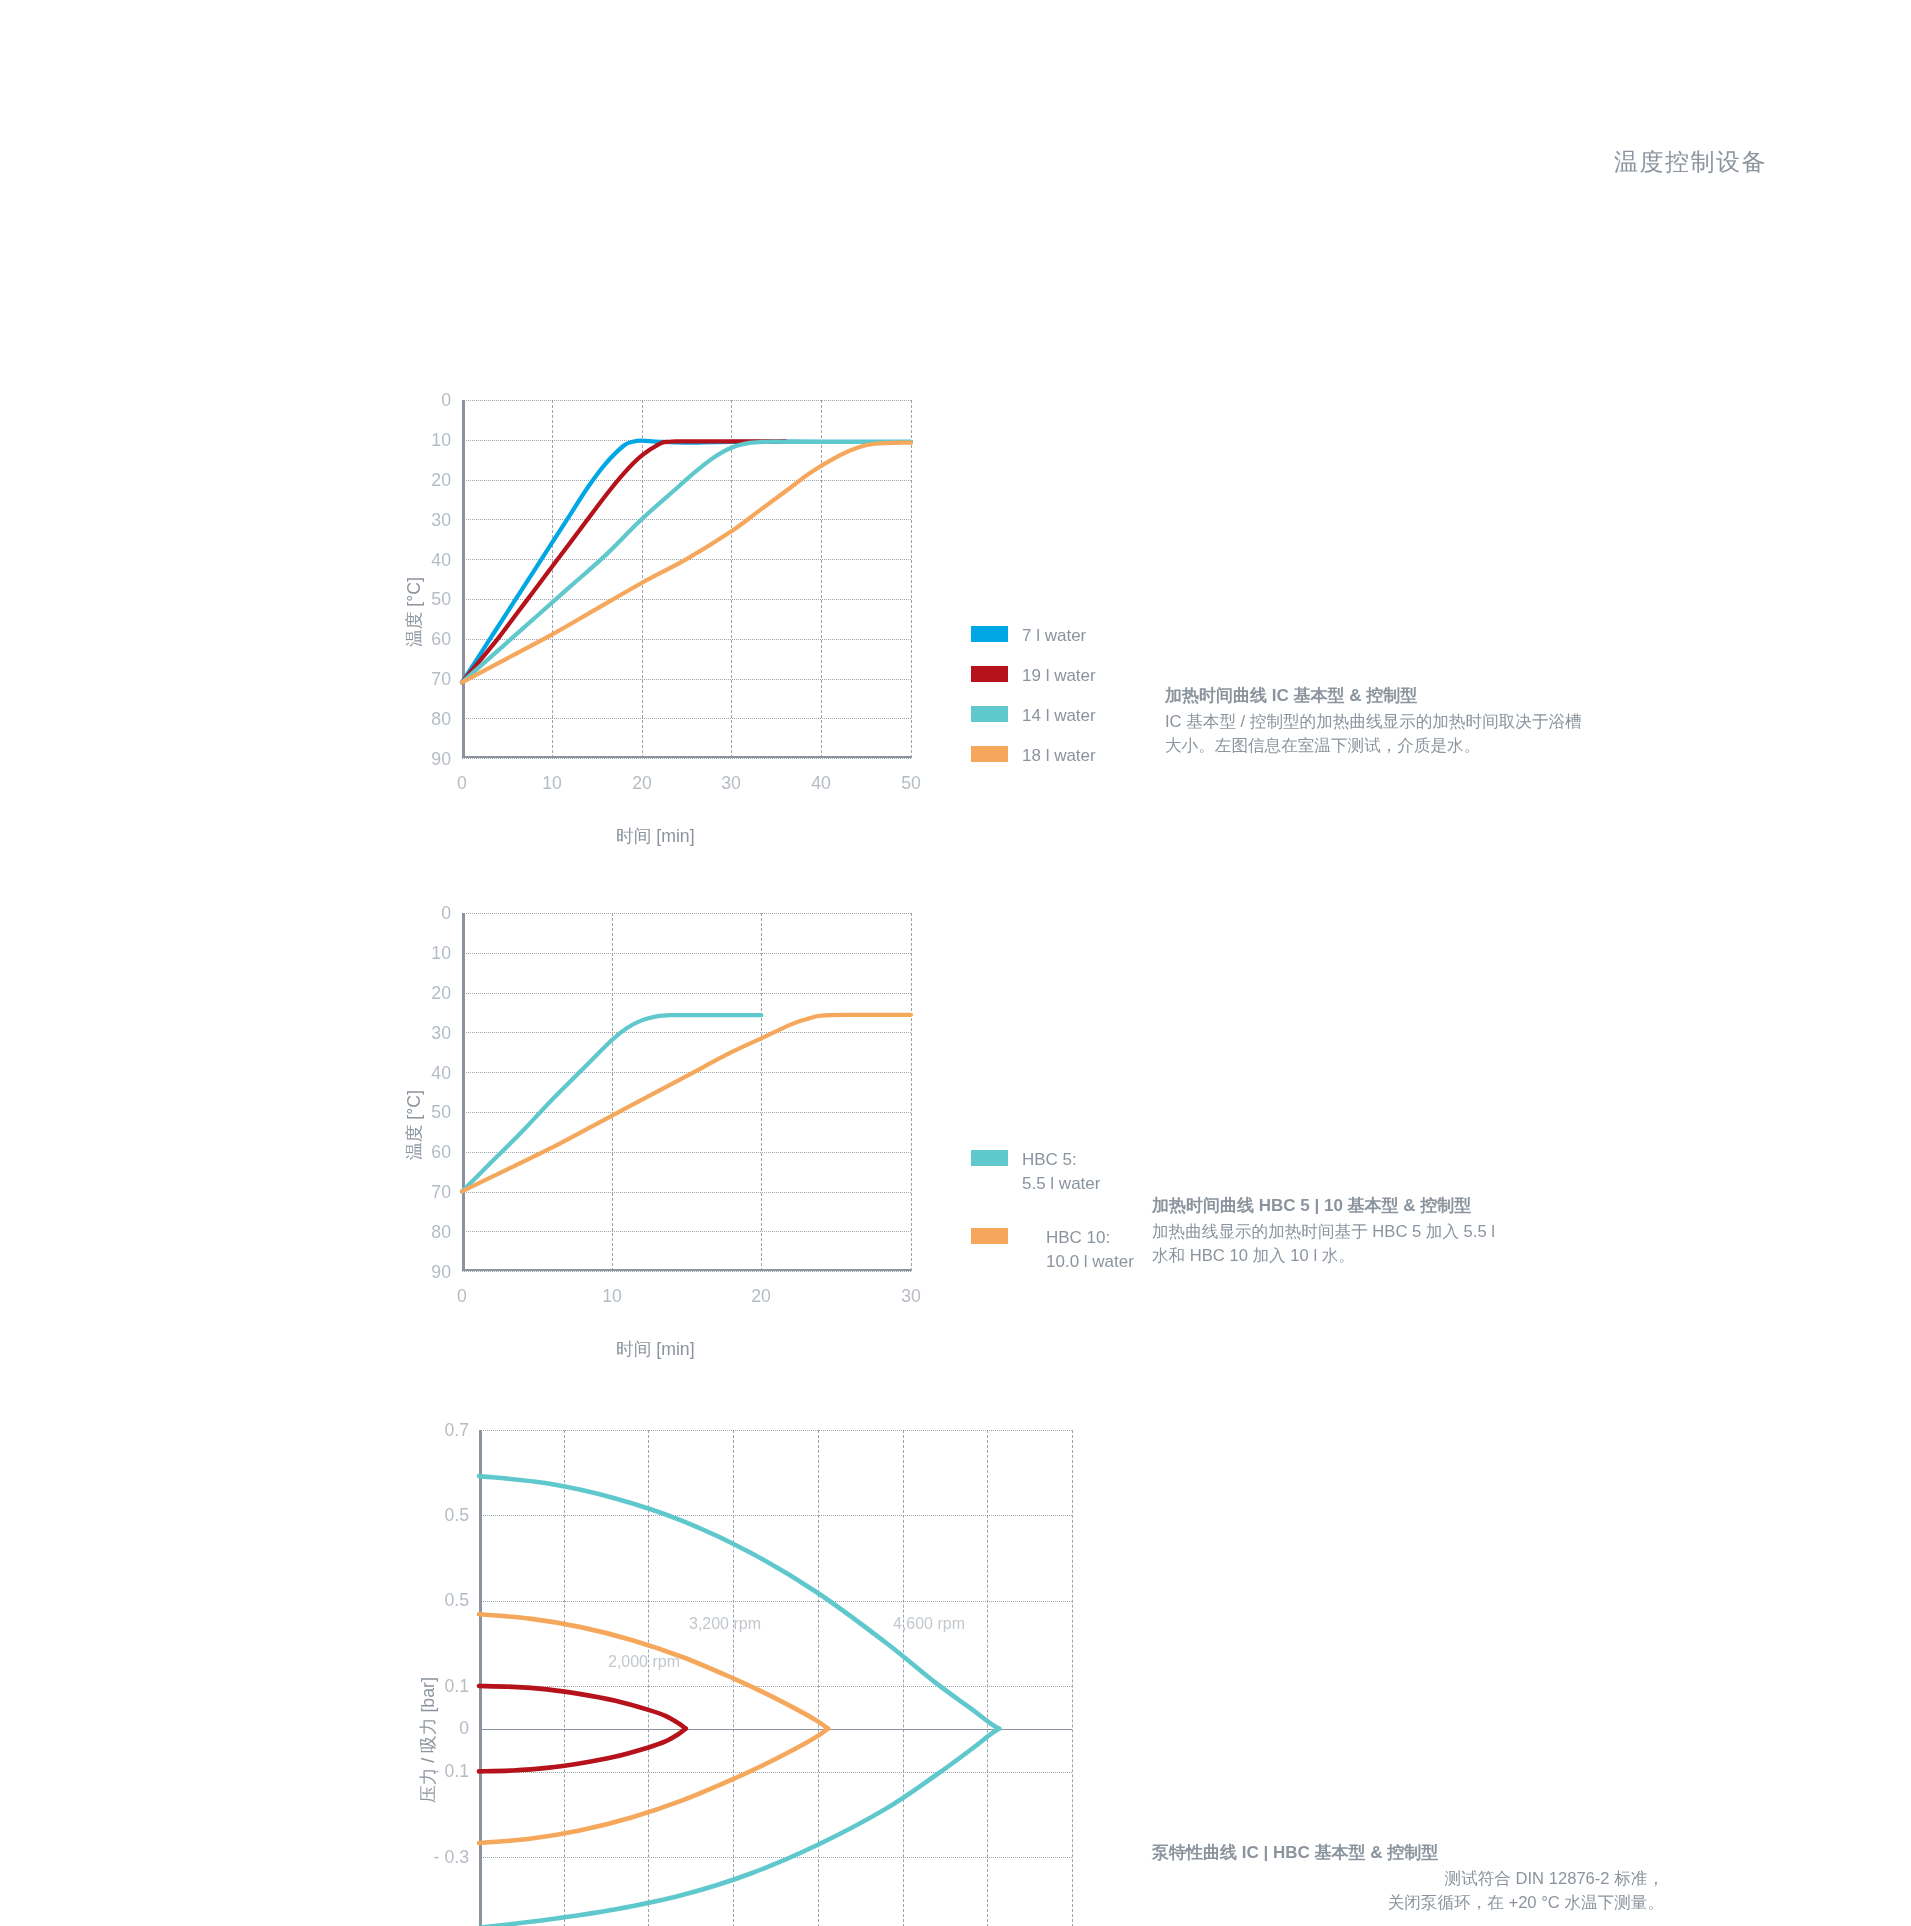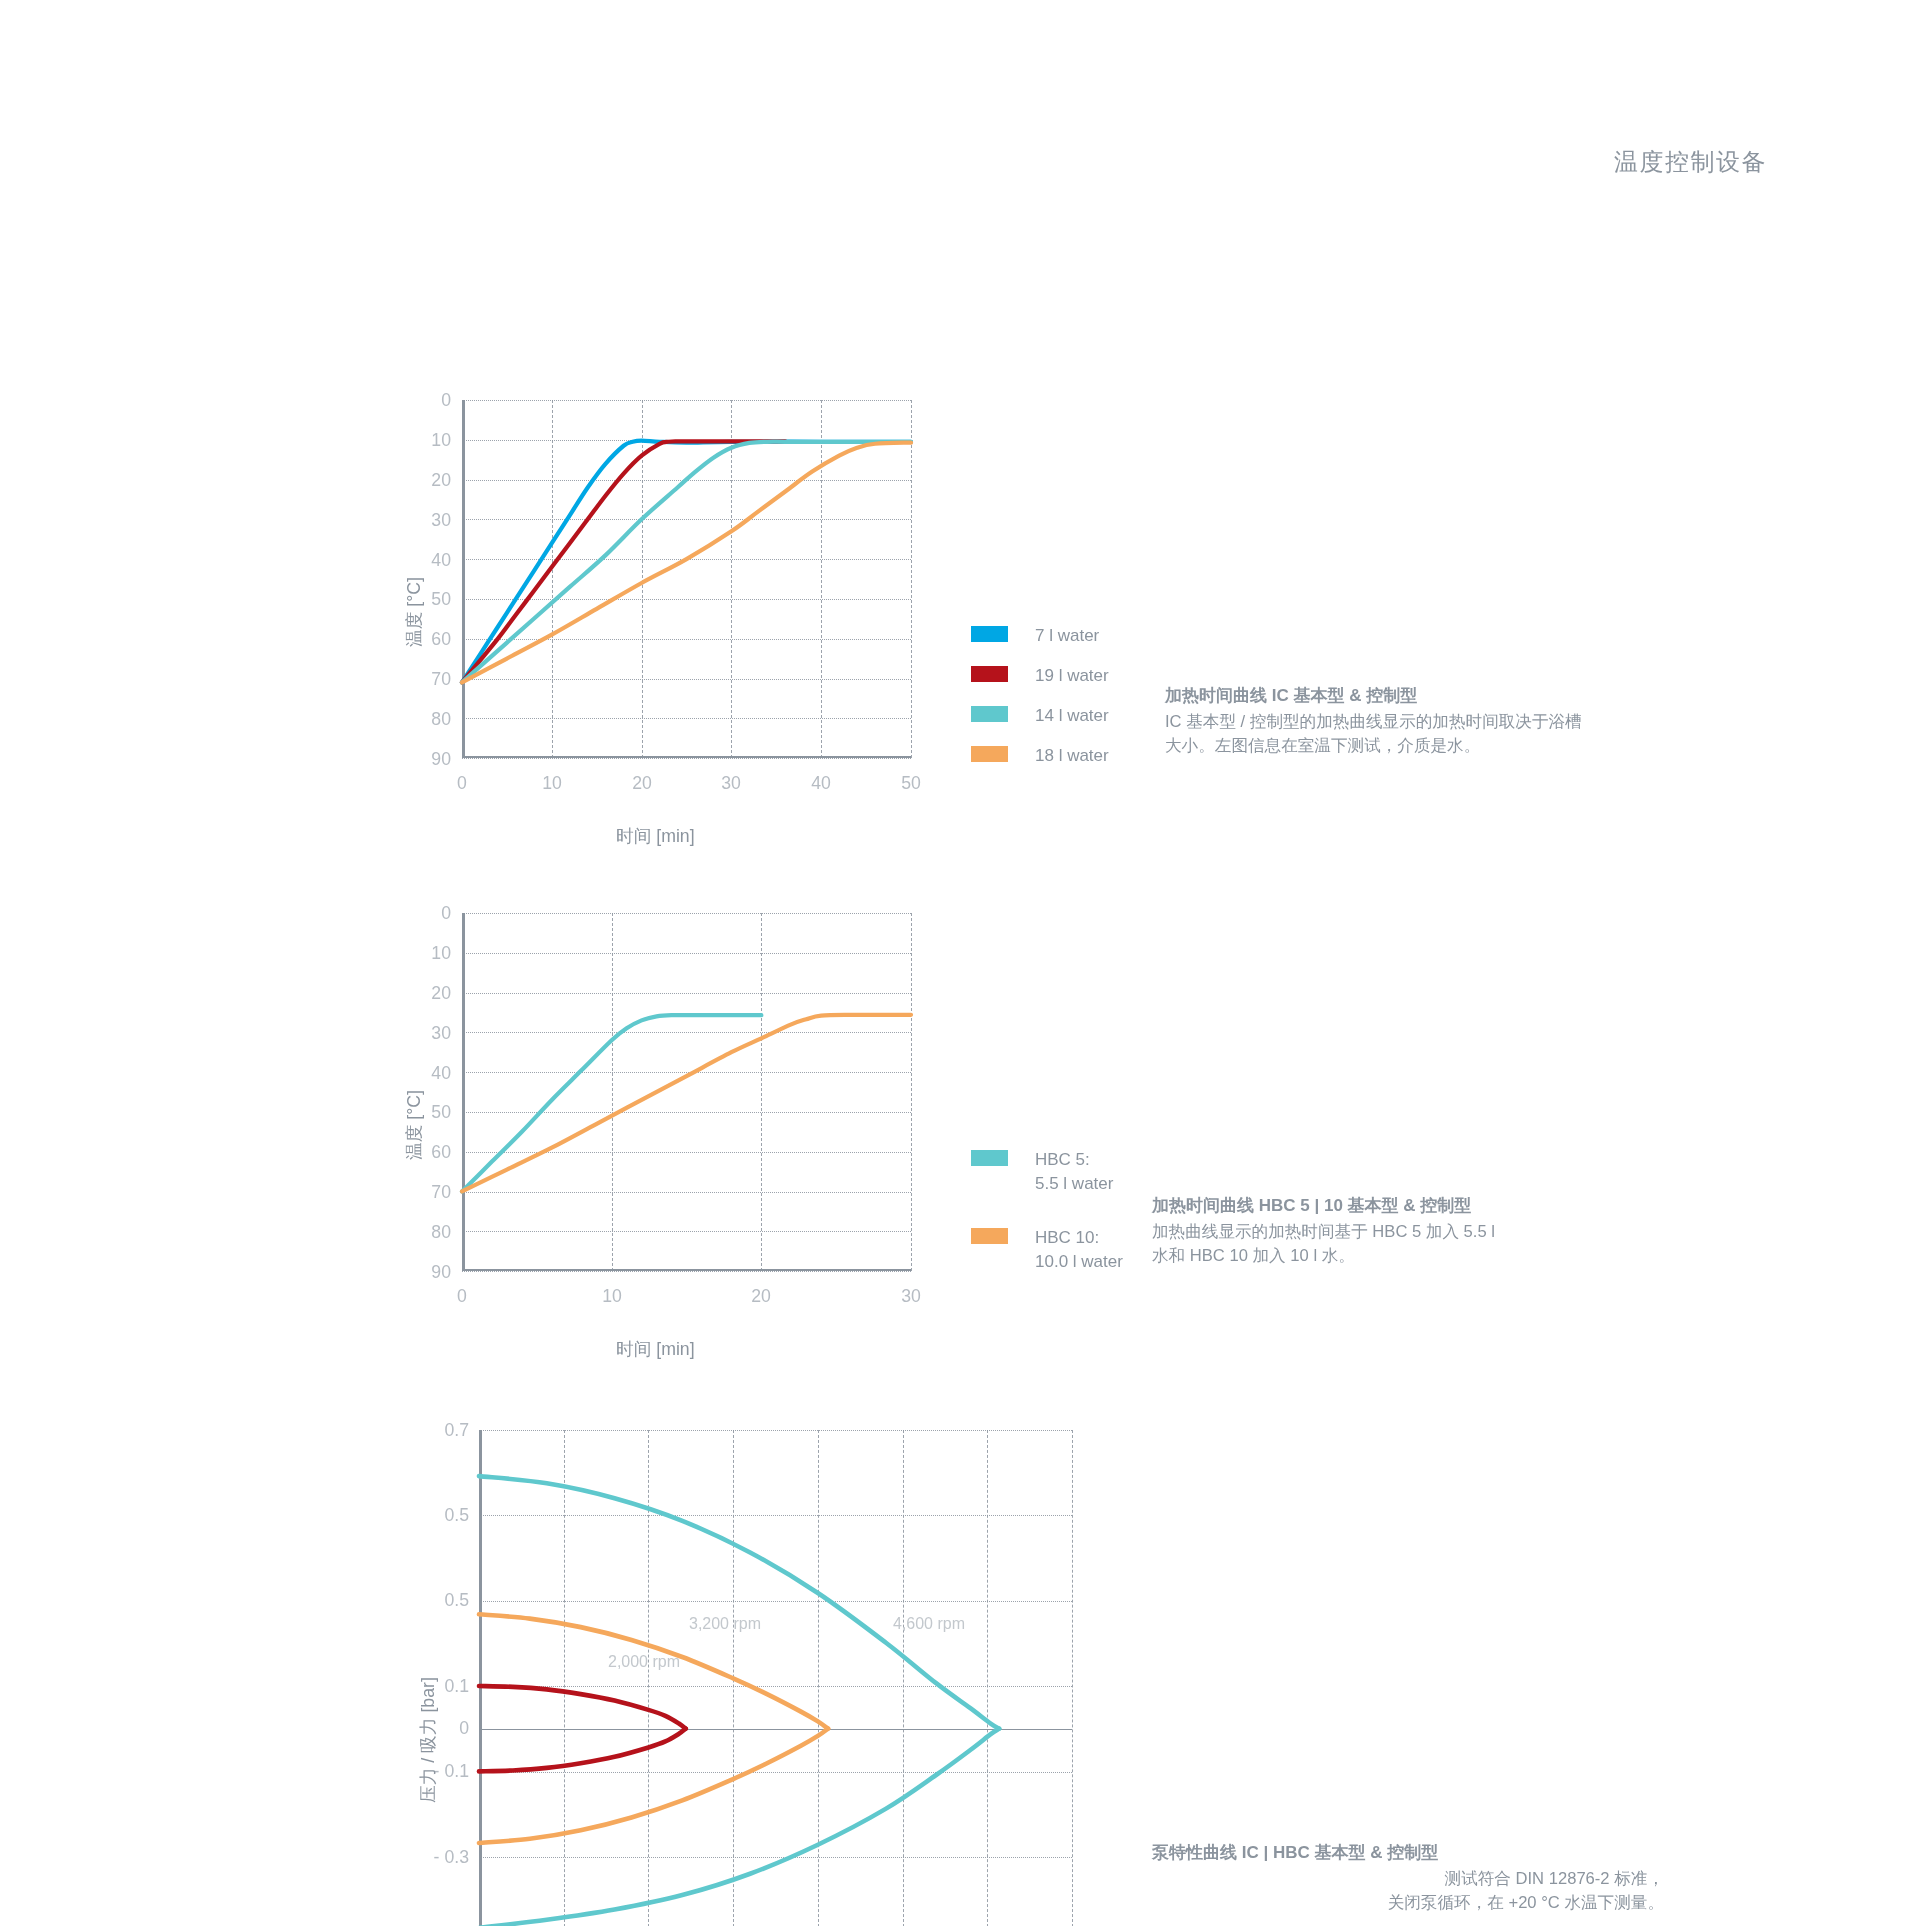--- a/index.html
+++ b/index.html
@@ -33,21 +33,21 @@
   .axis-label-x{position:absolute;font-size:17.7px;color:#8b949e;white-space:nowrap;}
   .axis-label-y{position:absolute;font-size:17.7px;color:#8b949e;white-space:nowrap;
           transform-origin:0 0;transform:rotate(-90deg);}
   .curves{position:absolute;left:0;top:0;width:100%;height:100%;overflow:visible;}
   .anno{position:absolute;font-size:16px;color:#c3c8cd;white-space:nowrap;}
 
   
   .legend{position:absolute;}
   .legend-row{position:relative;display:flex;align-items:flex-start;}
   .legend-sw{width:37px;height:16px;flex:none;margin-top:2.3px;}
-  .legend-txt{margin-left:27px;font-size:17px;line-height:24px;color:#8b949e;white-space:pre-line;}
+  .legend-txt{margin-left:14px;font-size:17px;line-height:24px;color:#8b949e;white-space:pre-line;}
 
   
   .caption{position:absolute;width:512px;}
   .caption h3{margin:0 0 2.3px 0;font-size:17px;font-weight:bold;color:#8b949e;line-height:24px;}
   .caption p{margin:0;font-size:16.6px;line-height:24px;color:#8b949e;}
 </style>
 </head>
 <body>
 
 <div class="page">
@@ -172,21 +172,21 @@
     <div class="axis-label-y" style="left:17.3px;top:262px;">温度  [°C]</div>
     <div class="axis-label-x" style="left:231px;top:439px;">时间  [min]</div>
   </div>
 
   <div class="legend" style="left:971px;top:1148px;" id="legend2">
       <div class="legend-row" style="margin-bottom: 30px;">
         <div class="legend-sw" style="background: rgb(95, 200, 205);"></div>
         <div class="legend-txt">HBC 5:
 5.5 l water</div>
       </div>
-      <div class="legend-row" style="margin-bottom: 30px;">
+      <div class="legend-row" style="margin-bottom: 30px; gap: 24px;">
         <div class="legend-sw" style="background: rgb(245, 168, 92);"></div>
         <div class="legend-txt">HBC 10:
 10.0 l water</div>
       </div>
     </div>
 
   <div class="caption" style="left:1152px;top:1194px;">
     <h3>加热时间曲线 HBC 5 | 10 基本型 &amp; 控制型</h3>
     <p style="white-space:pre-line;">加热曲线显示的加热时间基于 HBC 5 加入 5.5 l
 水和 HBC 10 加入 10 l 水。</p>

